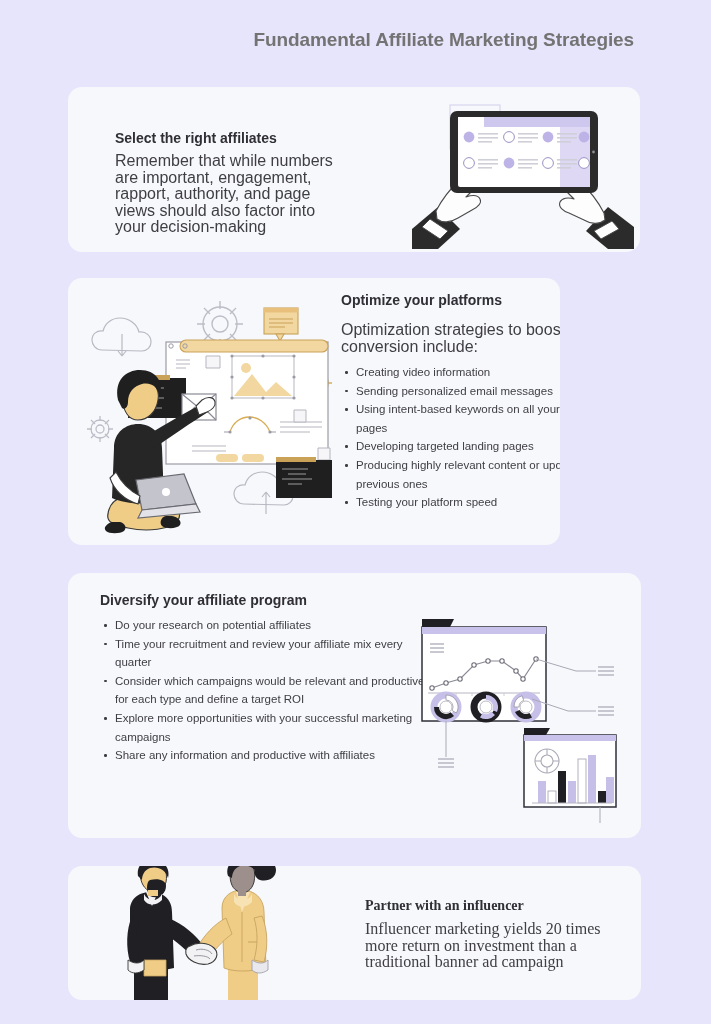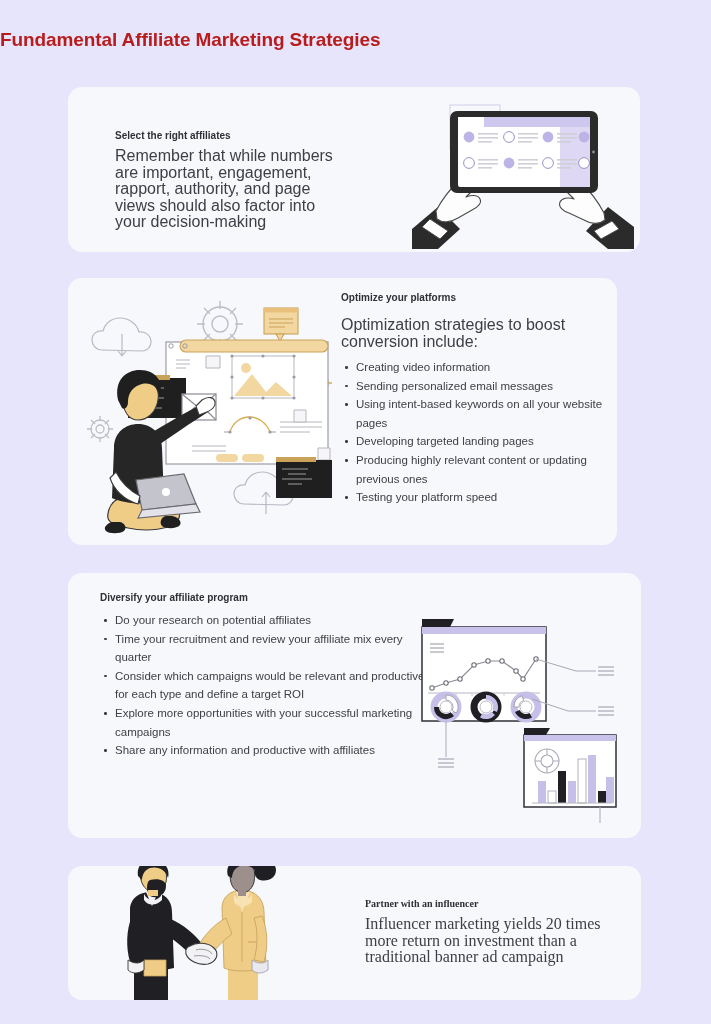--- a/index.html
+++ b/index.html
@@ -11,46 +11,46 @@
     font-family: "Liberation Sans", sans-serif;
     overflow: hidden;
     position: relative;
   }
 
   .page-title {
     position: absolute;
     top: 29px;
     left: 0;
     width: 634px;
-    text-align: left;
+    text-align: right;
     font-size: 19px;
     font-weight: bold;
-    color: #b91c1c;
+    color: #737373;
     letter-spacing: -0.1px;
   }
 
   .card {
     position: absolute;
     background: #f7f8fb;
     border-radius: 14px;
     overflow: hidden;
   }
 
   
   #card-1 { left: 68px; top: 87px; width: 572px; height: 165px; }
-  #card-2 { left: 68px; top: 278px; width: 549px; height: 267px; }
+  #card-2 { left: 68px; top: 278px; width: 492px; height: 267px; }
   #card-3 { left: 68px; top: 573px; width: 573px; height: 265px; }
   #card-4 { left: 68px; top: 866px; width: 573px; height: 134px; }
 
   .card-inner { position: relative; width: 100%; height: 100%; }
 
   .txt-block { position: absolute; }
 
   .card-heading {
-    font-size: 10px;
+    font-size: 14px;
     font-weight: bold;
     color: #2f2f35;
     margin-bottom: 7px;
   }
 
   .card-body {
     font-size: 16px;
     line-height: 16.5px;
     color: #3e3e44;
   }

